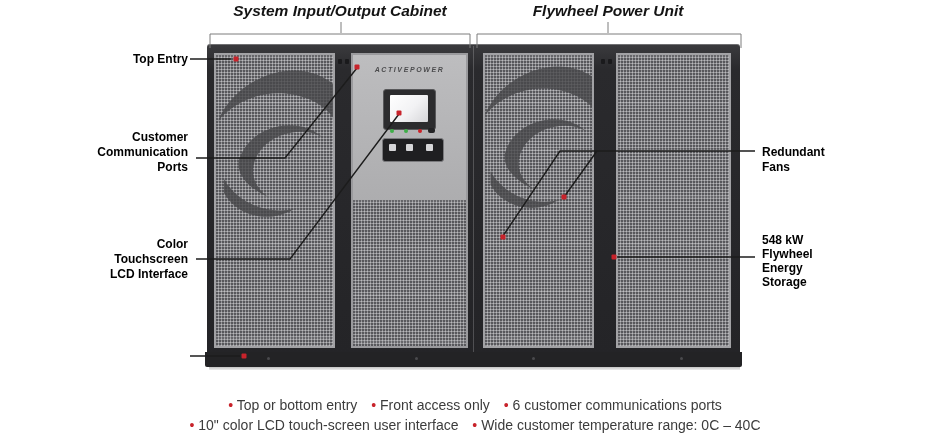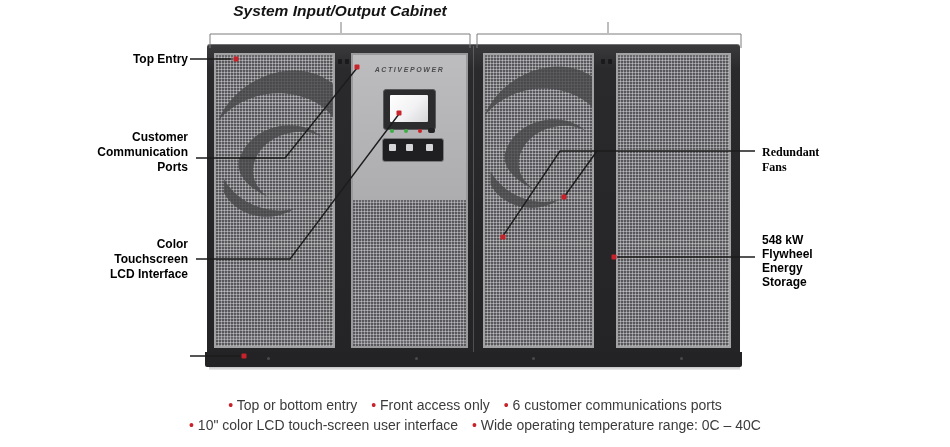--- a/index.html
+++ b/index.html
@@ -73,20 +73,21 @@
   .f1{top:397px;} .f2{top:417px;}
   .fitem{display:inline;margin:0 5px;}
   .fitem::before{content:"• ";color:#c8232b;}
 </style>
 </head>
 <body>
 
 <div class="stage">
 
   <div class="hdr hdr-io">System Input/Output Cabinet</div>
+  <div class="hdr hdr-fw">Flywheel Power Unit</div>
 
   <div class="cabinet"></div>
   <div class="seam"></div>
   <div class="plinth"></div>
   <div class="screw" style="left:267px"></div>
   <div class="screw" style="left:415px"></div>
   <div class="screw" style="left:532px"></div>
   <div class="screw" style="left:680px"></div>
   <div class="floor-shadow"></div>
 
@@ -133,21 +134,21 @@
   <div class="hinge" style="left:601px;top:59px;"></div>
   <div class="hinge" style="left:608px;top:59px;"></div>
 
   <div class="callout c-left" style="top:52px;">Top Entry</div>
   <div class="callout c-left" style="top:130px;">Customer
 Communication
 Ports</div>
   <div class="callout c-left" style="top:237px;">Color
 Touchscreen
 LCD Interface</div>
-  <div class="callout c-right" style="top:145px;font-family:Liberation Serif, serif;">Redundant
+  <div class="callout c-right" style="top:145px;">Redundant
 Fans</div>
   <div class="callout c-right c-storage" style="top:233px;">548 kW
 Flywheel
 Energy
 Storage</div>
 
   <svg class="overlay" viewBox="0 0 950 447" xmlns="http://www.w3.org/2000/svg">
     <g stroke="#7d7d7d" stroke-width="1" fill="none">
       <path d="M341,22 V33"></path>
       <path d="M608,22 V33"></path>
@@ -173,16 +174,16 @@
     </g>
   </svg>
 
   <div class="footer-line f1">
     <span class="fitem">Top or bottom entry</span>
     <span class="fitem">Front access only</span>
     <span class="fitem">6 customer communications ports</span>
   </div>
   <div class="footer-line f2">
     <span class="fitem">10" color LCD touch-screen user interface</span>
-    <span class="fitem">Wide operating temperature range: 0C – 40C</span>
+    <span class="fitem">Wide customer temperature range: 0C – 40C</span>
   </div>
 
 </div>
 
 </body></html>

